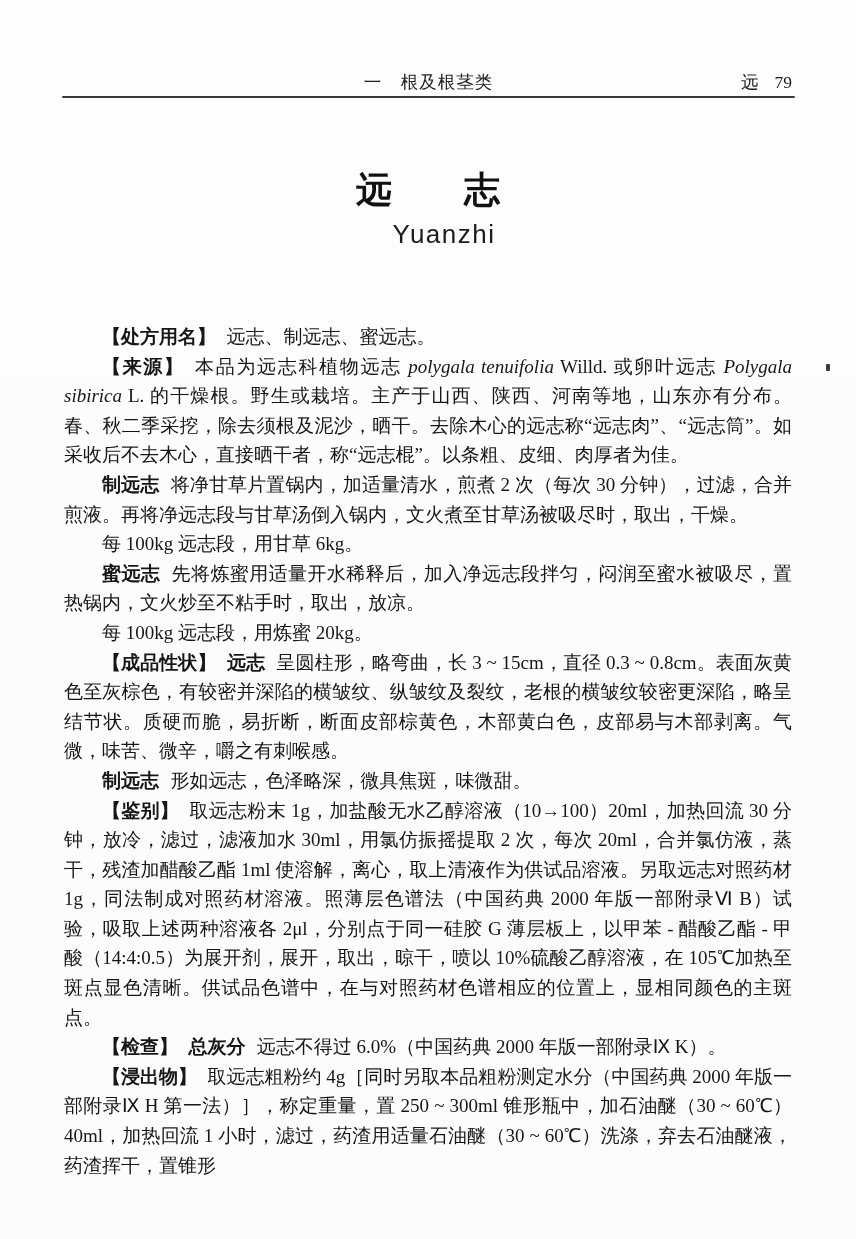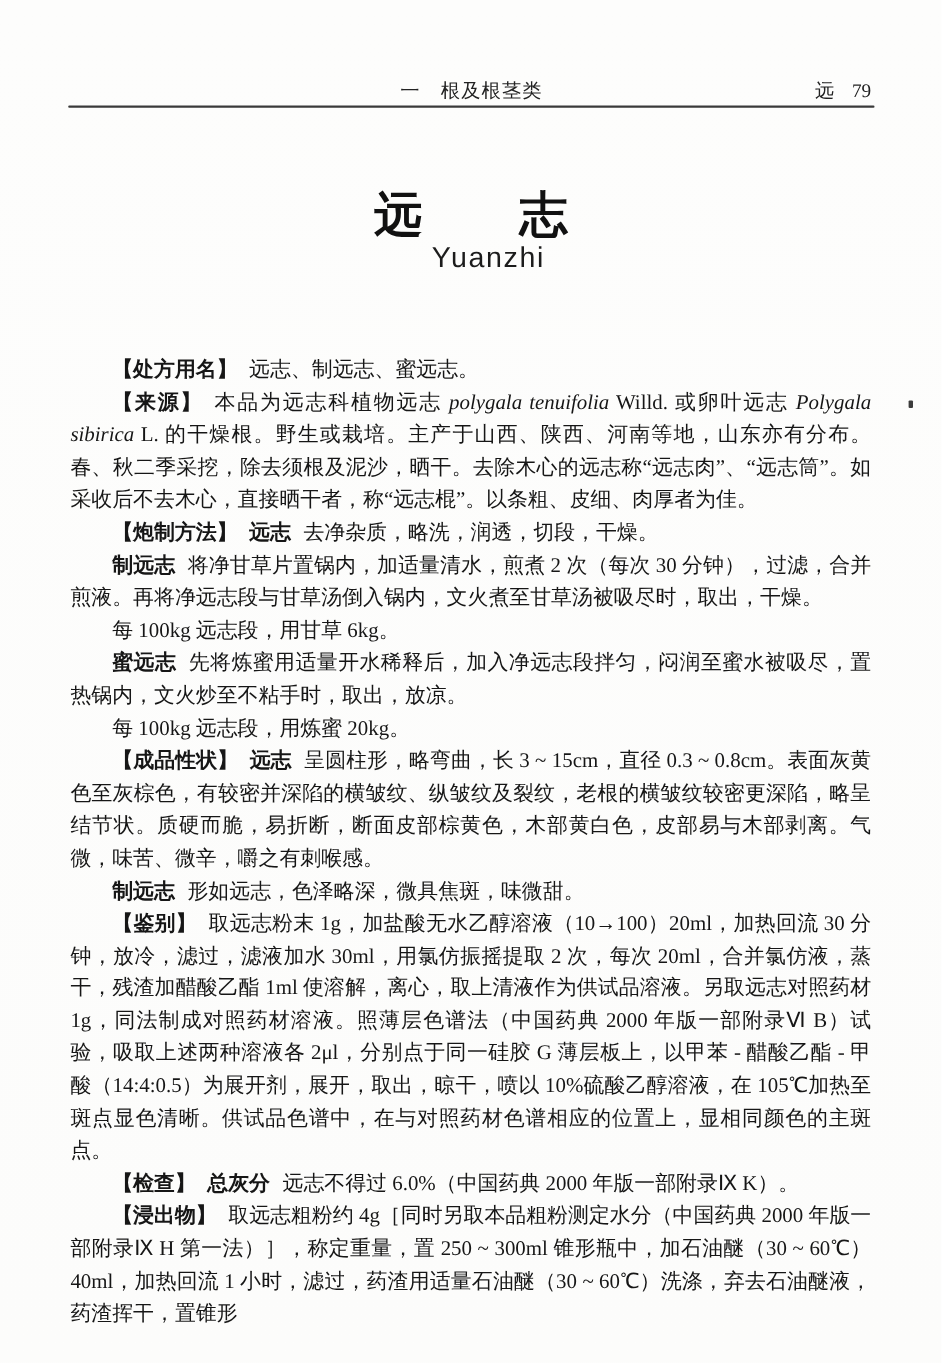--- a/index.html
+++ b/index.html
@@ -30,21 +30,21 @@
   }
   .head-rule {
     position: absolute; top: 96px; left: 62px; width: 733px; height: 2px;
     background: #3a3a3a; border-radius: 1px;
   }
   
   .drug-title {
     position: absolute; top: 166px; left: 0; width: 100%;
     text-align: center;
     font-family: "Liberation Sans", sans-serif;
-    font-weight: bold; font-size: 44px; color: #111;
+    font-weight: bold; font-size: 36px; color: #111;
   }
   .drug-pinyin {
     position: absolute; top: 219px; left: 0; width: 100%;
     text-align: center;
     font-family: "Liberation Sans", sans-serif;
     font-size: 26px; letter-spacing: 1.5px; color: #1c1c1c; padding-left: 16px;
   }
   
   .doc-body {
     position: absolute; top: 306px; left: 64px; width: 728px;
@@ -83,21 +83,20 @@
 
   <div class="head-rule"></div>
 
   <div class="drug-title">远　　志</div>
 
   <div class="drug-pinyin">Yuanzhi</div>
 
   <div class="doc-body">
       <p class="para"><span class="seg seg-label">【处方用名】</span><span class="seg seg-normal">远志、制远志、蜜远志。</span></p>
       <p class="para"><span class="seg seg-label">【来源】</span><span class="seg seg-normal">本品为远志科植物远志 </span><span class="seg seg-italic">polygala tenuifolia</span><span class="seg seg-normal"> Willd. 或卵叶远志 </span><span class="seg seg-italic">Polygala sibirica</span><span class="seg seg-normal"> L. 的干燥根。野生或栽培。主产于山西、陕西、河南等地，山东亦有分布。春、秋二季采挖，除去须根及泥沙，晒干。去除木心的远志称“远志肉”、“远志筒”。如采收后不去木心，直接晒干者，称“远志棍”。以条粗、皮细、肉厚者为佳。</span></p>
-      <p class="para"><span class="seg seg-label">【炮制方法】</span><span class="seg seg-bold">远志</span><span class="seg seg-normal">去净杂质，略洗，润透，切段，干燥。</span></p>
       <p class="para"><span class="seg seg-bold">制远志</span><span class="seg seg-normal">将净甘草片置锅内，加适量清水，煎煮 2 次（每次 30 分钟），过滤，合并煎液。再将净远志段与甘草汤倒入锅内，文火煮至甘草汤被吸尽时，取出，干燥。</span></p>
       <p class="para"><span class="seg seg-normal">每 100kg 远志段，用甘草 6kg。</span></p>
       <p class="para"><span class="seg seg-bold">蜜远志</span><span class="seg seg-normal">先将炼蜜用适量开水稀释后，加入净远志段拌匀，闷润至蜜水被吸尽，置热锅内，文火炒至不粘手时，取出，放凉。</span></p>
       <p class="para"><span class="seg seg-normal">每 100kg 远志段，用炼蜜 20kg。</span></p>
       <p class="para"><span class="seg seg-label">【成品性状】</span><span class="seg seg-bold">远志</span><span class="seg seg-normal">呈圆柱形，略弯曲，长 3 ~ 15cm，直径 0.3 ~ 0.8cm。表面灰黄色至灰棕色，有较密并深陷的横皱纹、纵皱纹及裂纹，老根的横皱纹较密更深陷，略呈结节状。质硬而脆，易折断，断面皮部棕黄色，木部黄白色，皮部易与木部剥离。气微，味苦、微辛，嚼之有刺喉感。</span></p>
       <p class="para"><span class="seg seg-bold">制远志</span><span class="seg seg-normal">形如远志，色泽略深，微具焦斑，味微甜。</span></p>
       <p class="para"><span class="seg seg-label">【鉴别】</span><span class="seg seg-normal">取远志粉末 1g，加盐酸无水乙醇溶液（10→100）20ml，加热回流 30 分钟，放冷，滤过，滤液加水 30ml，用氯仿振摇提取 2 次，每次 20ml，合并氯仿液，蒸干，残渣加醋酸乙酯 1ml 使溶解，离心，取上清液作为供试品溶液。另取远志对照药材 1g，同法制成对照药材溶液。照薄层色谱法（中国药典 2000 年版一部附录Ⅵ B）试验，吸取上述两种溶液各 2μl，分别点于同一硅胶 G 薄层板上，以甲苯 - 醋酸乙酯 - 甲酸（14:4:0.5）为展开剂，展开，取出，晾干，喷以 10%硫酸乙醇溶液，在 105℃加热至斑点显色清晰。供试品色谱中，在与对照药材色谱相应的位置上，显相同颜色的主斑点。</span></p>
       <p class="para"><span class="seg seg-label">【检查】</span><span class="seg seg-bold">总灰分</span><span class="seg seg-normal">远志不得过 6.0%（中国药典 2000 年版一部附录Ⅸ K）。</span></p>
       <p class="para"><span class="seg seg-label">【浸出物】</span><span class="seg seg-normal">取远志粗粉约 4g［同时另取本品粗粉测定水分（中国药典 2000 年版一部附录Ⅸ H 第一法）］，称定重量，置 250 ~ 300ml 锥形瓶中，加石油醚（30 ~ 60℃）40ml，加热回流 1 小时，滤过，药渣用适量石油醚（30 ~ 60℃）洗涤，弃去石油醚液，药渣挥干，置锥形</span></p>
     </div>

